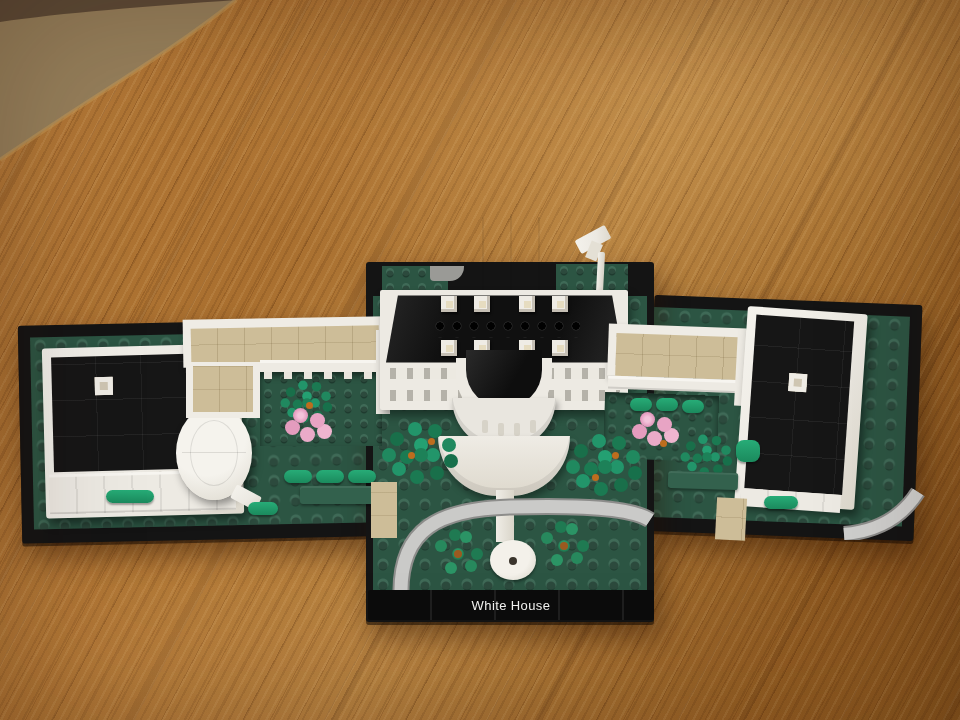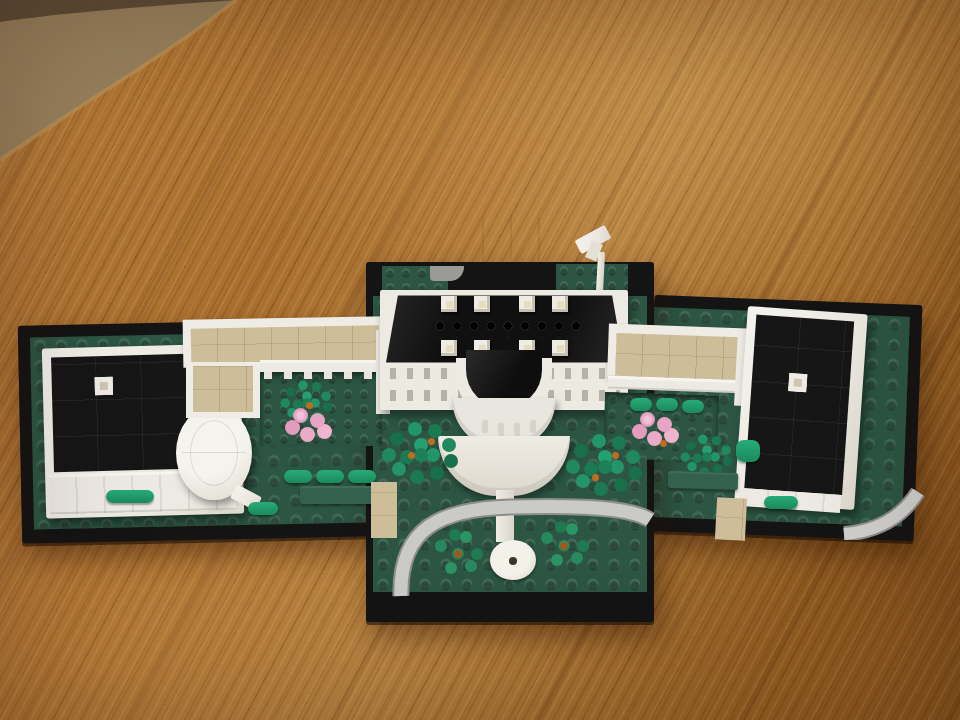--- a/index.html
+++ b/index.html
@@ -246,15 +246,18 @@
   <div class="abs tan" style="left:371px;top:482px;width:26px;height:56px;"></div>
   <div class="abs tan" style="left:716px;top:498px;width:30px;height:42px;transform:rotate(3deg);"></div>
 
   <div class="abs fountain" style="left:490px;top:540px;width:46px;height:40px;"></div>
   <div class="abs" style="left:509px;top:557px;width:8px;height:8px;border-radius:50%;background:#3a342c;"></div>
   <div class="abs dtree" style="left:452px;top:548px;"></div>
   <div class="abs bdot" style="left:454px;top:550px;"></div>
   <div class="abs dtree" style="left:558px;top:540px;"></div>
   <div class="abs bdot" style="left:560px;top:542px;"></div>
 
+  <div class="abs nameplate" style="left:368px;top:590px;width:286px;height:30px;">
+    <span>White House</span>
+  </div>
 
   <div class="abs vignette"></div>
 </div>
 
 </body></html>

